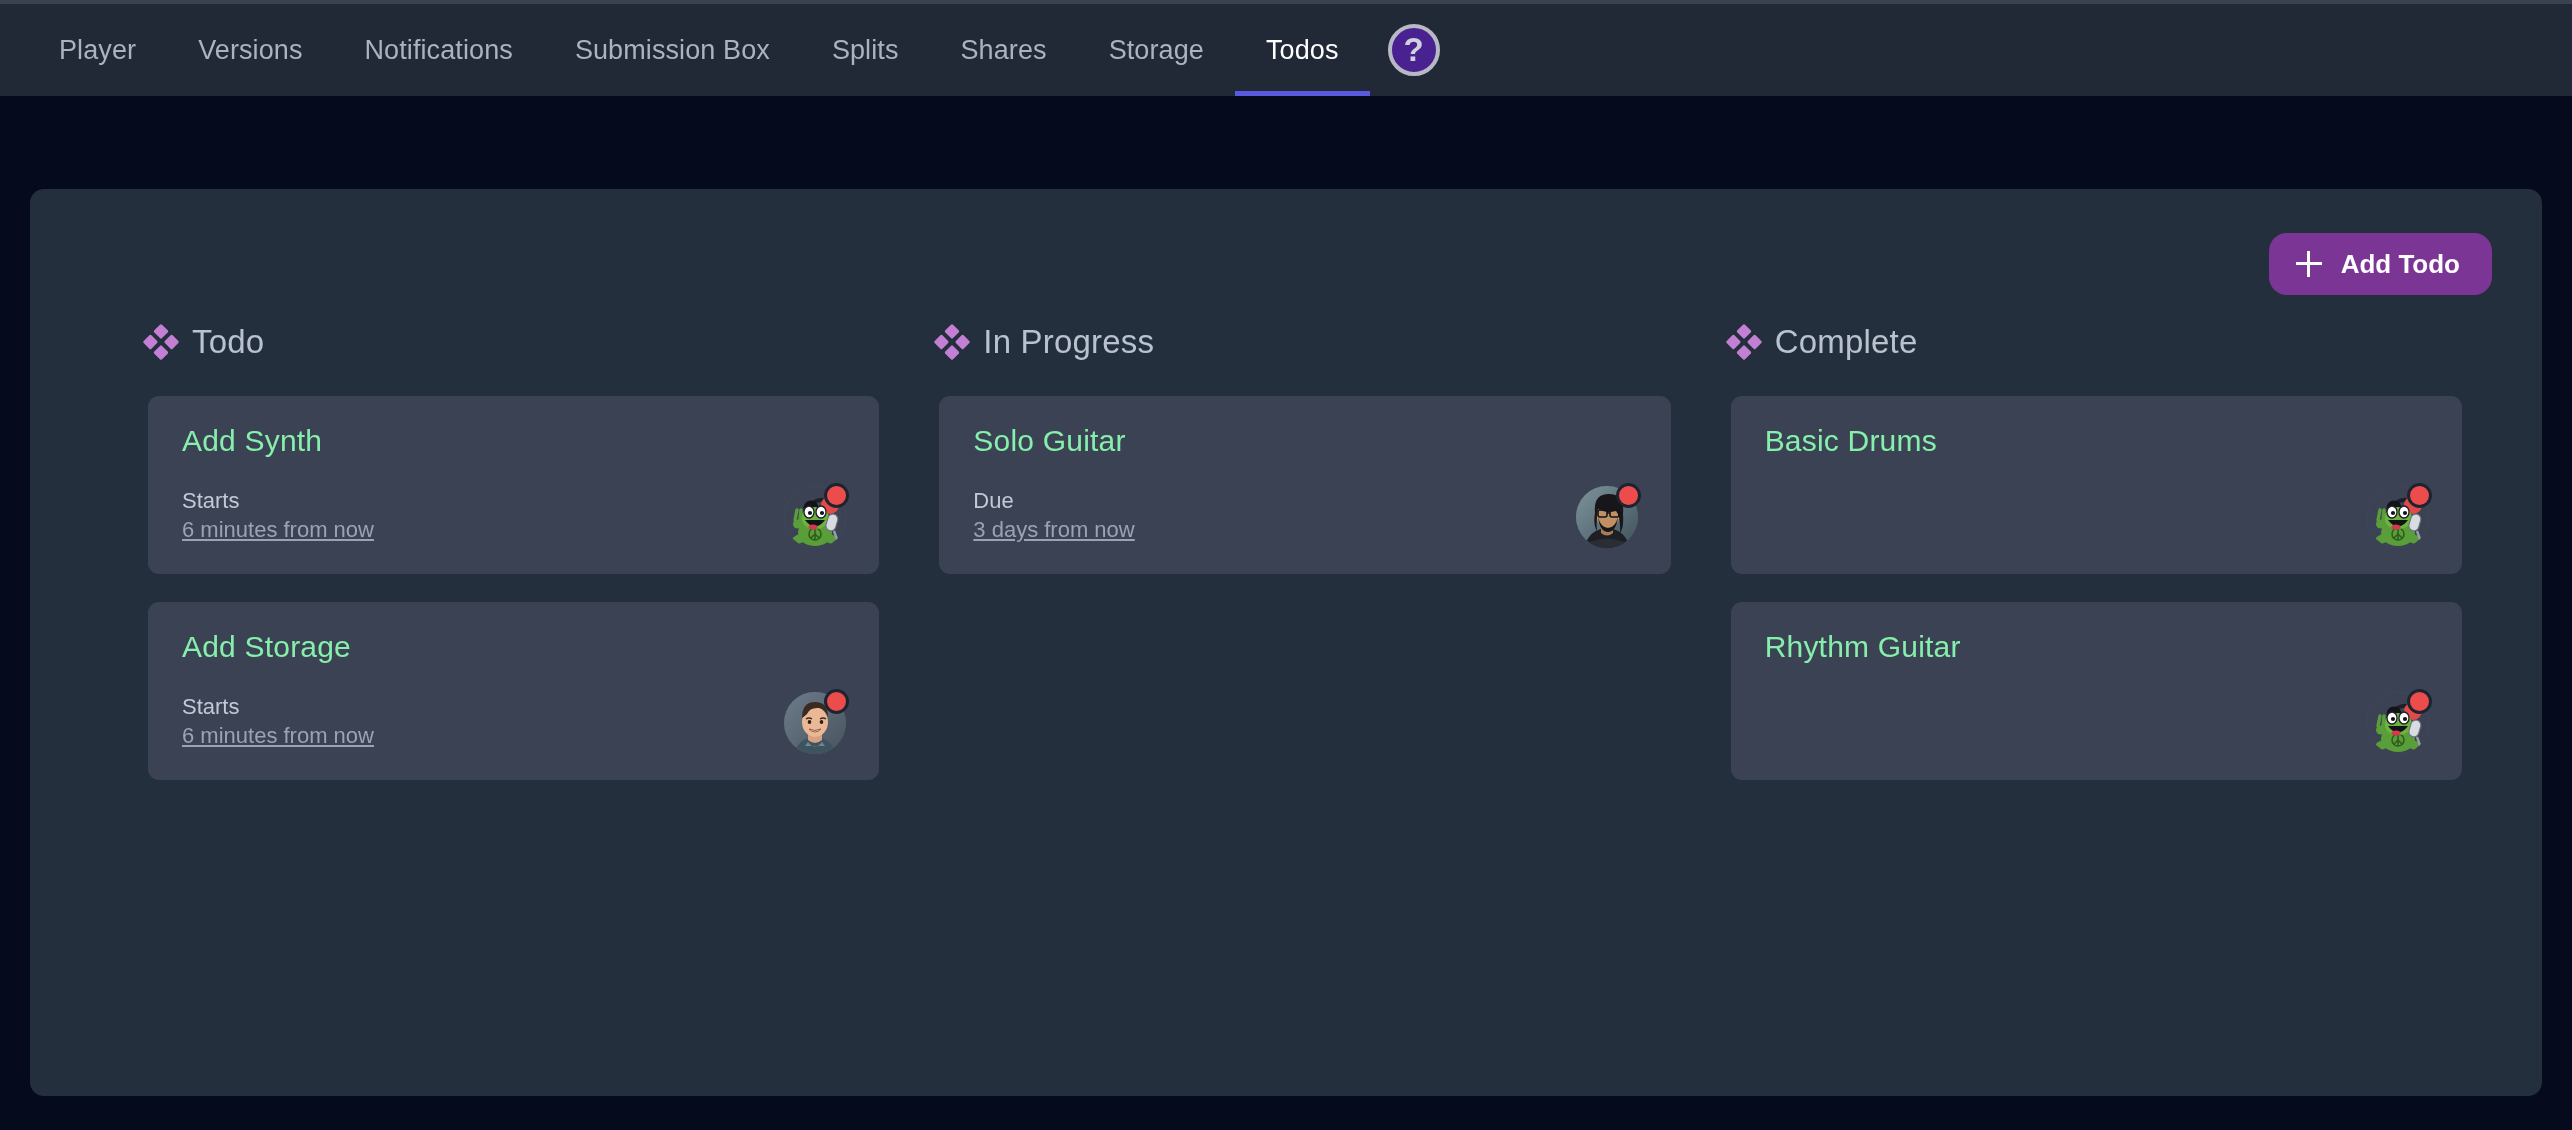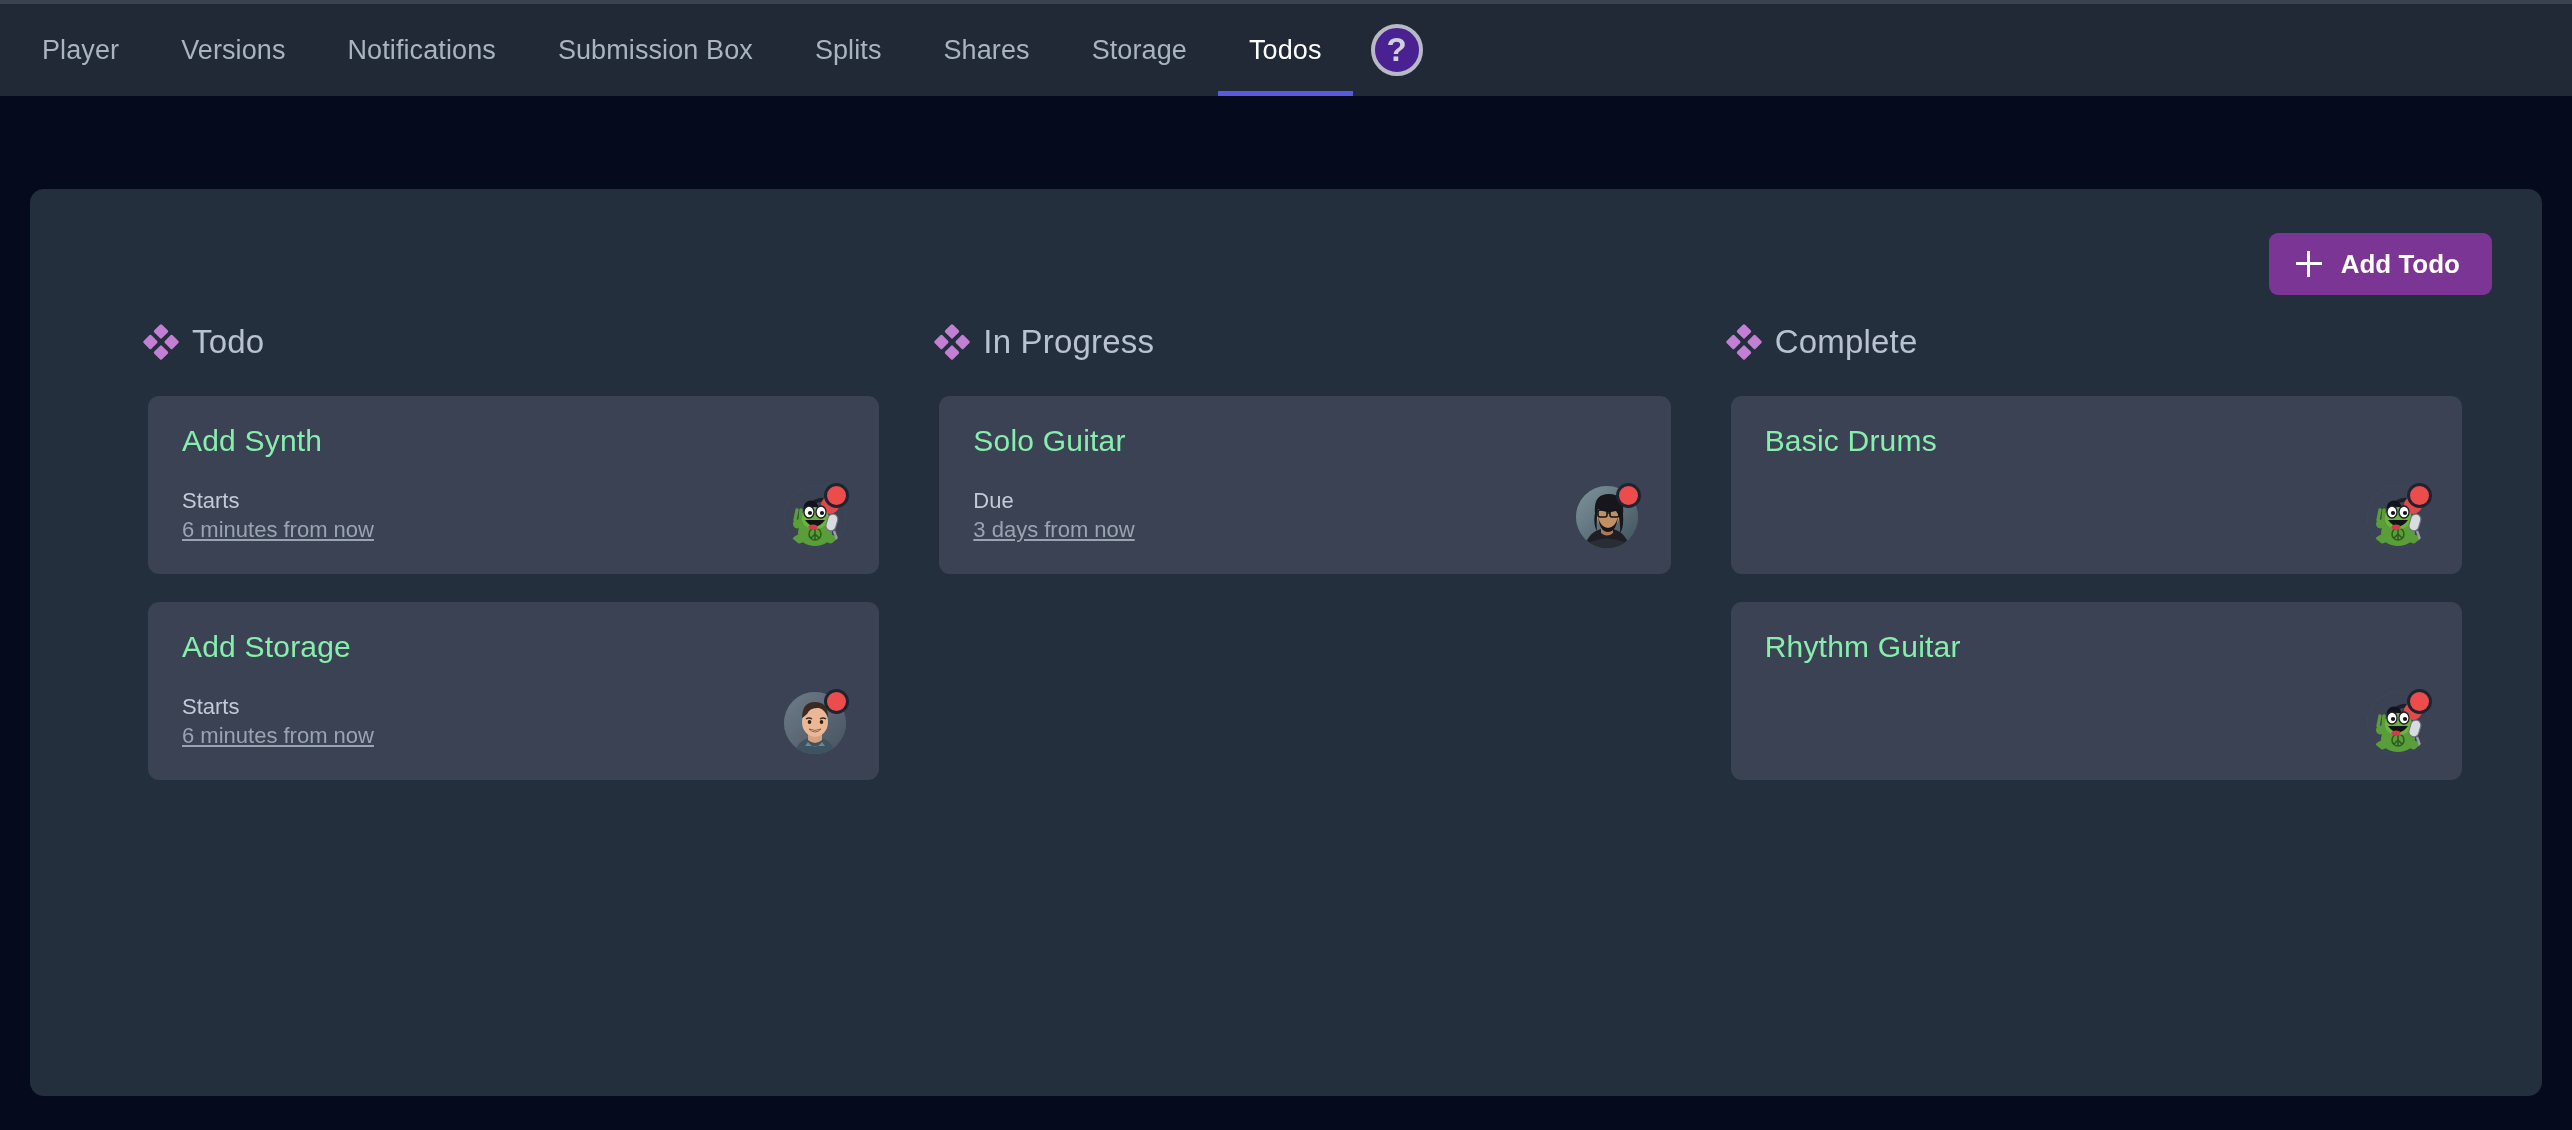--- a/index.html
+++ b/index.html
@@ -15,21 +15,21 @@
   
   #topnav {
     position: absolute;
     top: 0; left: 0;
     width: 2572px;
     height: 96px;
     background: #202935;
     border-top: 4px solid #39424f;
     display: flex;
     align-items: center;
-    padding-left: 11px;
+    padding-left: 28px;
   }
   .nav-tab {
     position: relative;
     height: 92px;
     display: flex;
     align-items: center;
     padding: 0 31px;
     font-size: 27px;
     letter-spacing: .1px;
     color: #a9b3c1;
@@ -82,21 +82,21 @@
     padding: 44px 50px 0 0;
   }
 
   #add-todo-btn {
     display: inline-flex;
     align-items: center;
     gap: 19px;
     background: #7b3695;
     color: #ffffff;
     border: none;
-    border-radius: 9px;
+    border-radius: 18px;
     height: 62px;
     padding: 0 32px 0 27px;
     font-size: 26px;
     font-weight: bold;
     font-family: "Liberation Sans", sans-serif;
     cursor: pointer;
   }
   .plus-icon {
     display: inline-block;
     position: relative;

